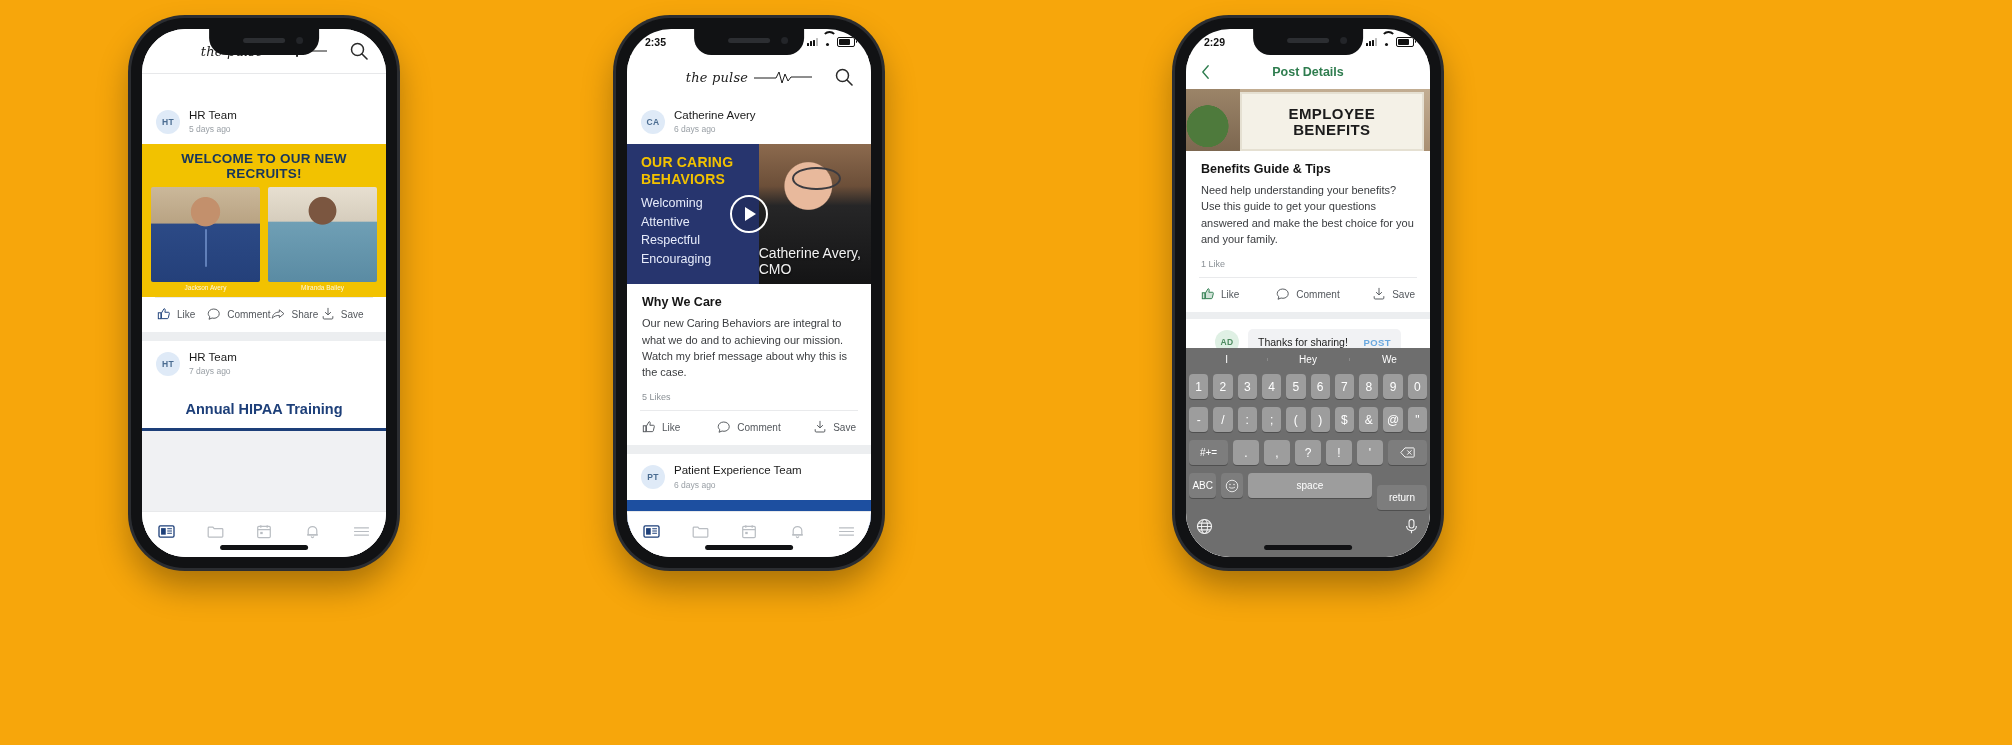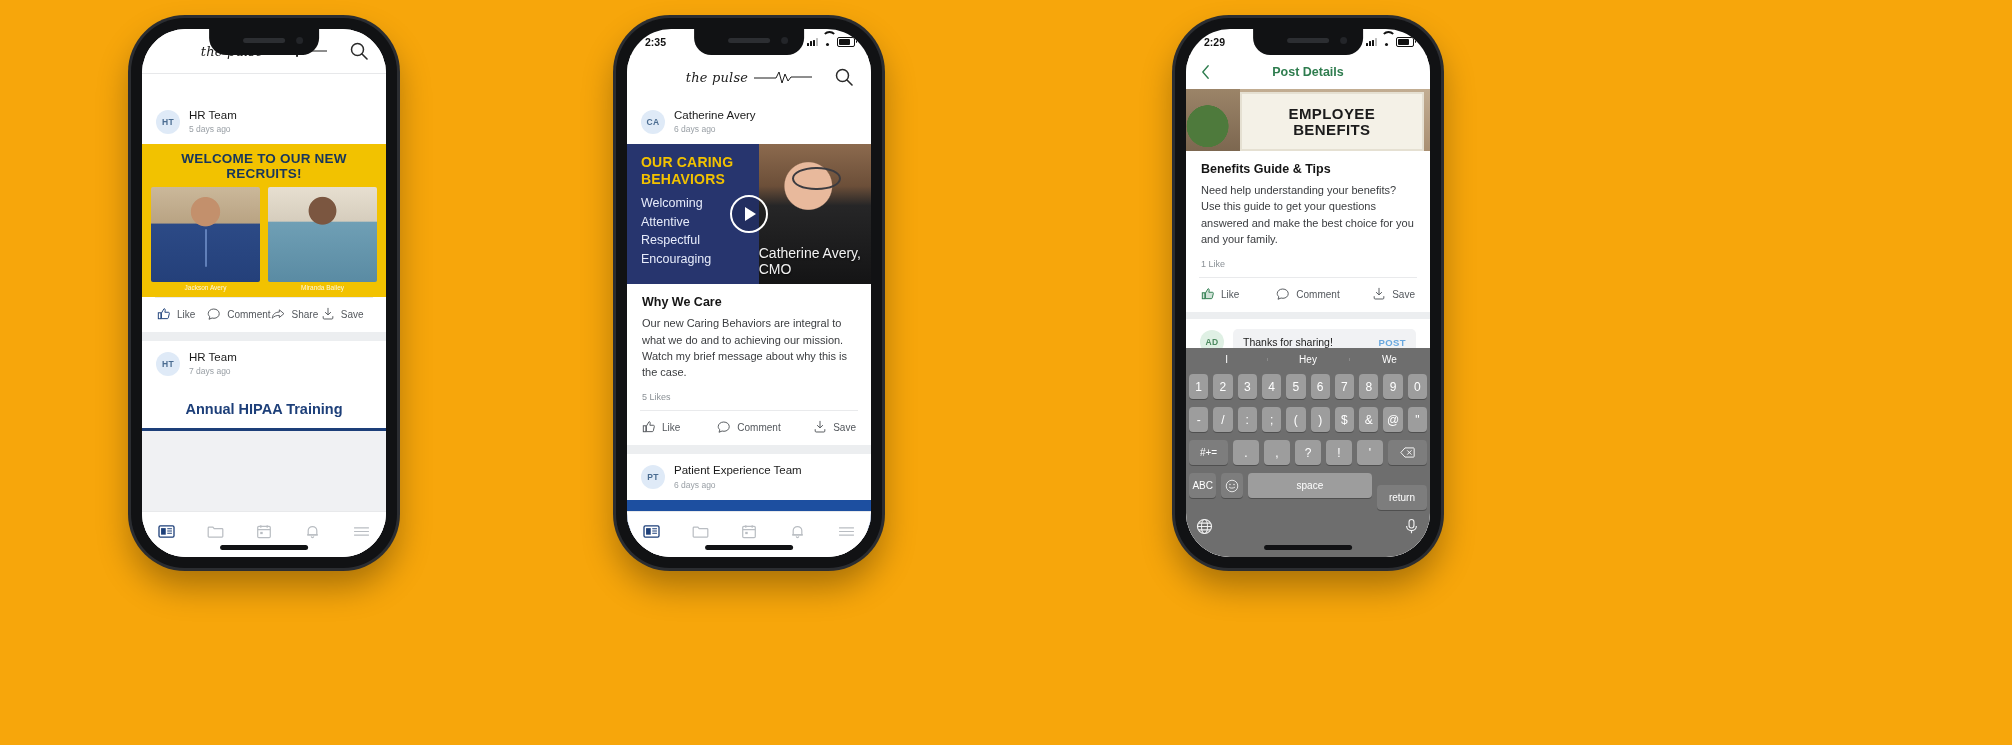--- a/index.html
+++ b/index.html
@@ -207,21 +207,21 @@
     background:radial-gradient(circle at 40% 60%, #4e7a3c 0 42%, transparent 43%),
                linear-gradient(180deg,#9b8468,#7c6750);
   }
   .bh-sign{
     flex:1;background:#f4f1e7;margin:3px 6px 0 0;
     display:flex;align-items:center;justify-content:center;
     border:2px solid #e5e0d2;
   }
   .bh-sign span{font-size:15px;font-weight:bold;color:#1b1b1b;line-height:1.05;text-align:center;letter-spacing:.4px;}
   .commentbox{
-    display:flex;align-items:center;gap:9px;padding:10px 14px;background:#fff;
+    display:flex;align-items:center;gap:9px;padding:10px 29px;background:#fff;
   }
   .cb-field{
     flex:1;background:#f1f2f4;border-radius:5px;padding:7px 10px;
     display:flex;align-items:center;justify-content:space-between;
   }
   .cb-field .val{font-size:10.5px;color:#1b1b1b;}
   .cb-field .post{font-size:9.5px;font-weight:bold;color:#69a8df;letter-spacing:.4px;}
 
   
   .kb{position:absolute;left:0;right:0;bottom:0;background:#6e6e6e;padding-bottom:22px;}

